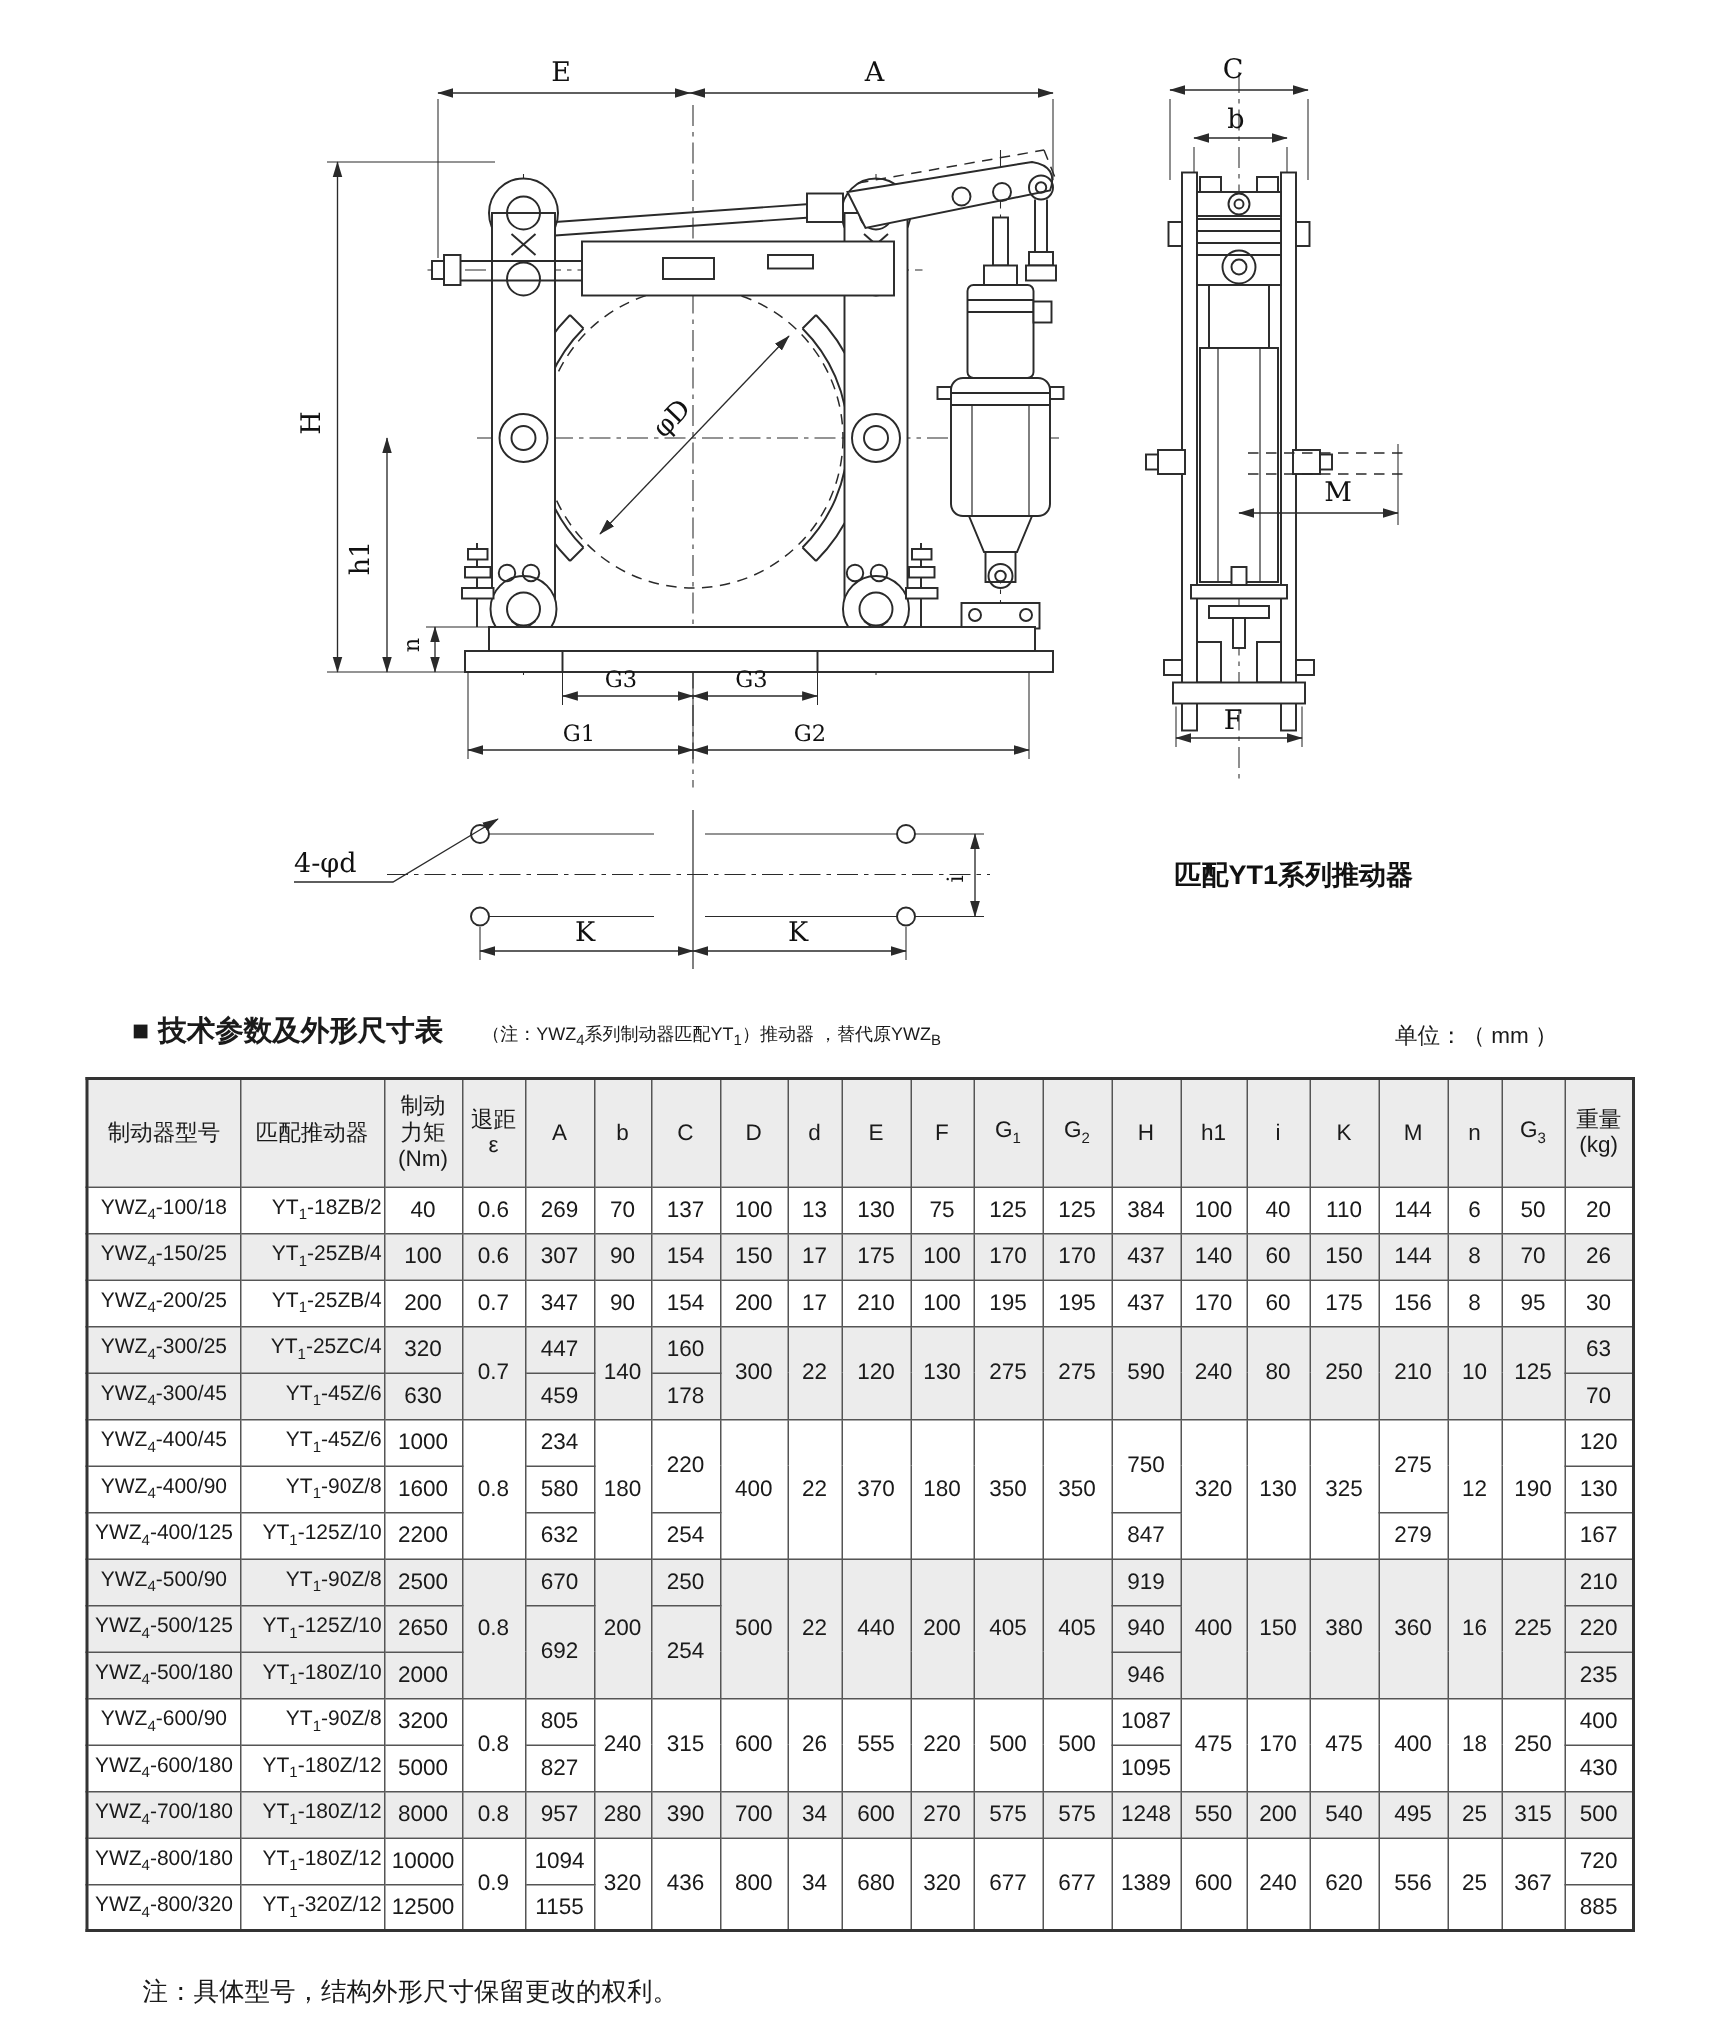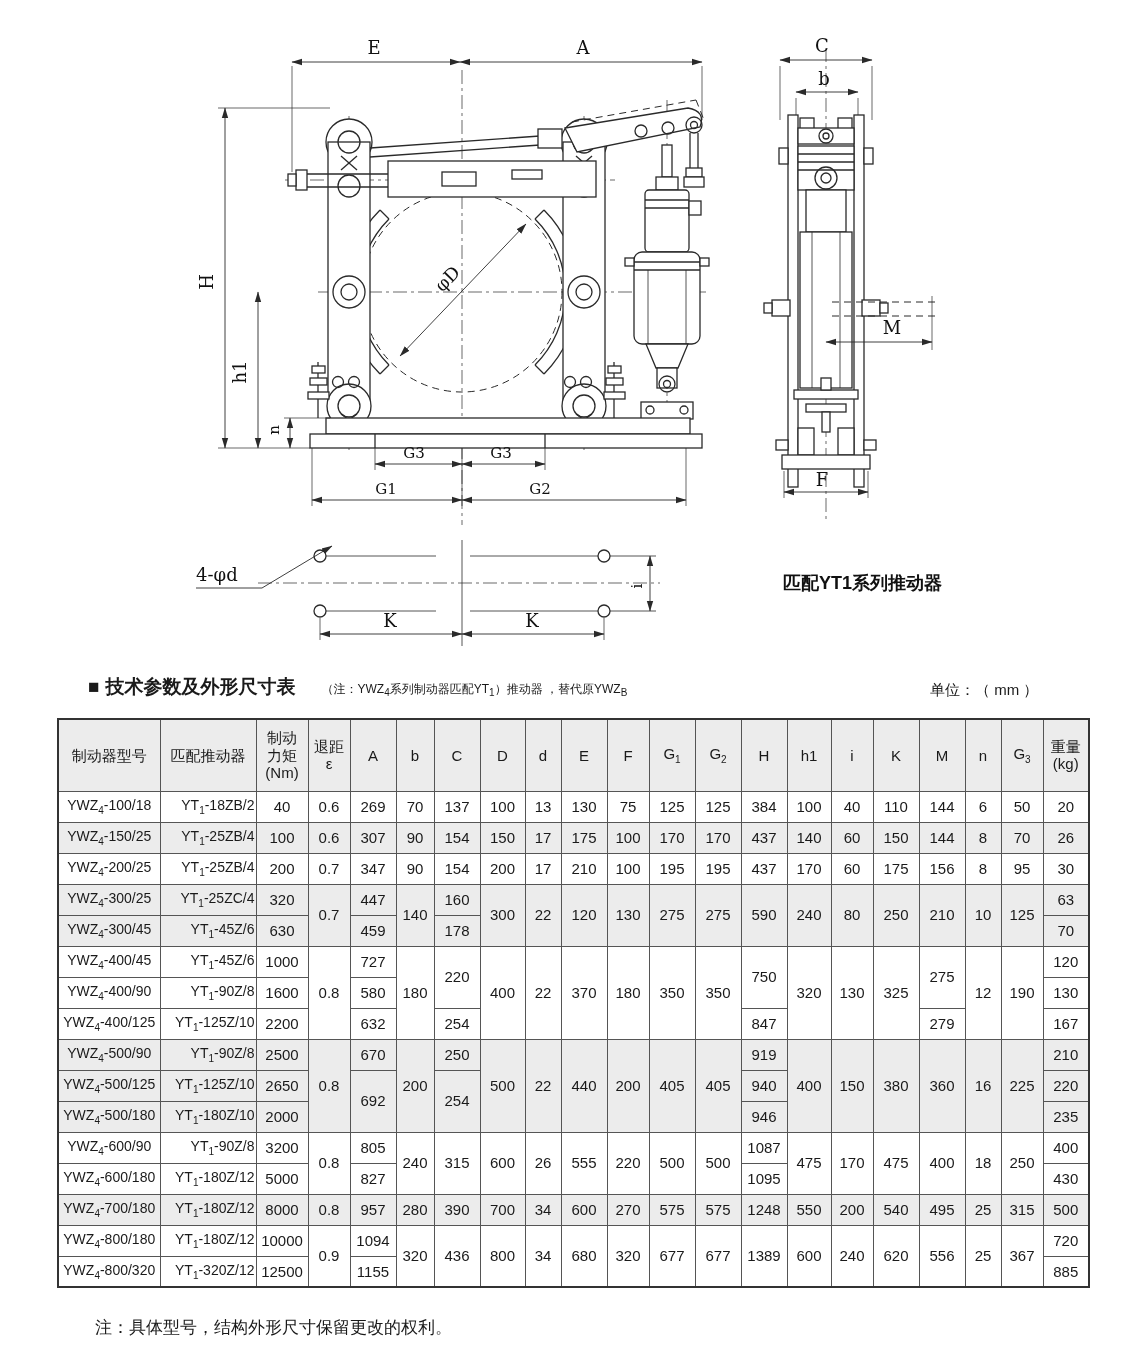--- a/index.html
+++ b/index.html
@@ -459,21 +459,21 @@
         <td>630</td>
         <td>459</td>
         <td>178</td>
         <td>70</td>
       </tr>
       <tr>
         <td>YWZ<sub>4</sub>-400/45</td>
         <td>YT<sub>1</sub>-45Z/6</td>
         <td>1000</td>
         <td rowspan="3">0.8</td>
-        <td>727</td>
+        <td>234</td>
         <td rowspan="3">180</td>
         <td rowspan="2">220</td>
         <td rowspan="3">400</td>
         <td rowspan="3">22</td>
         <td rowspan="3">370</td>
         <td rowspan="3">180</td>
         <td rowspan="3">350</td>
         <td rowspan="3">350</td>
         <td rowspan="2">750</td>
         <td rowspan="3">320</td>

